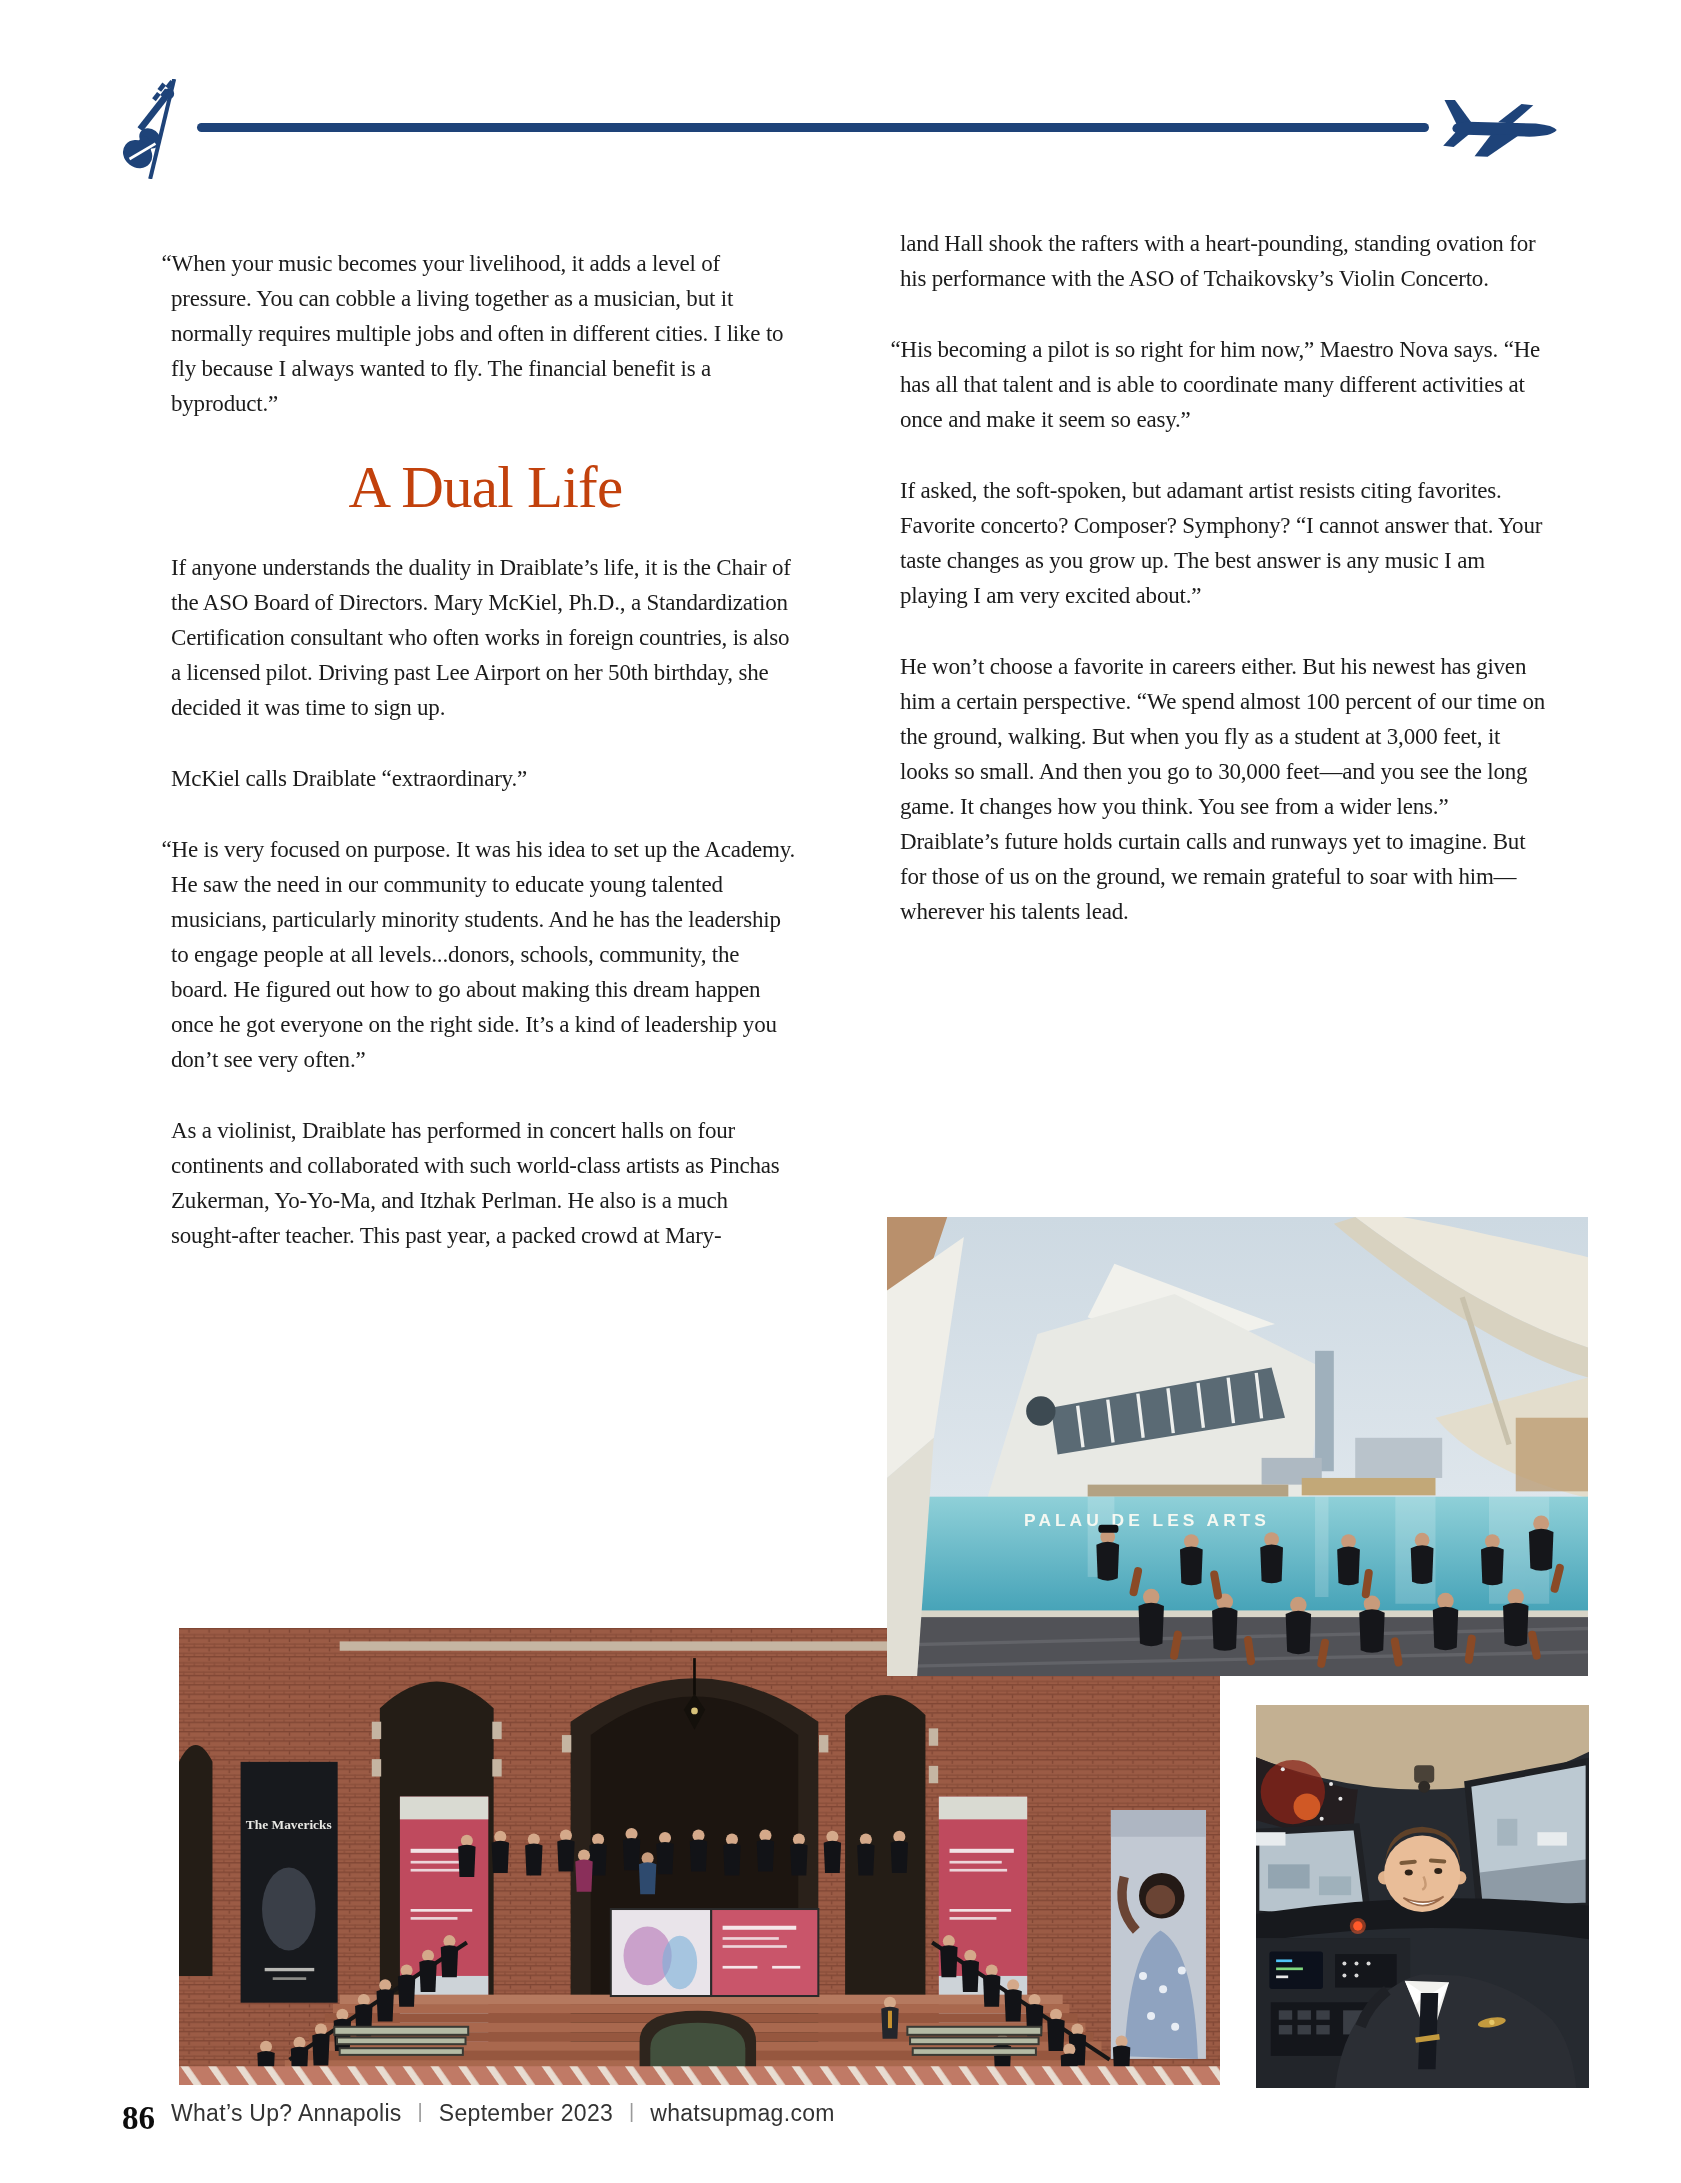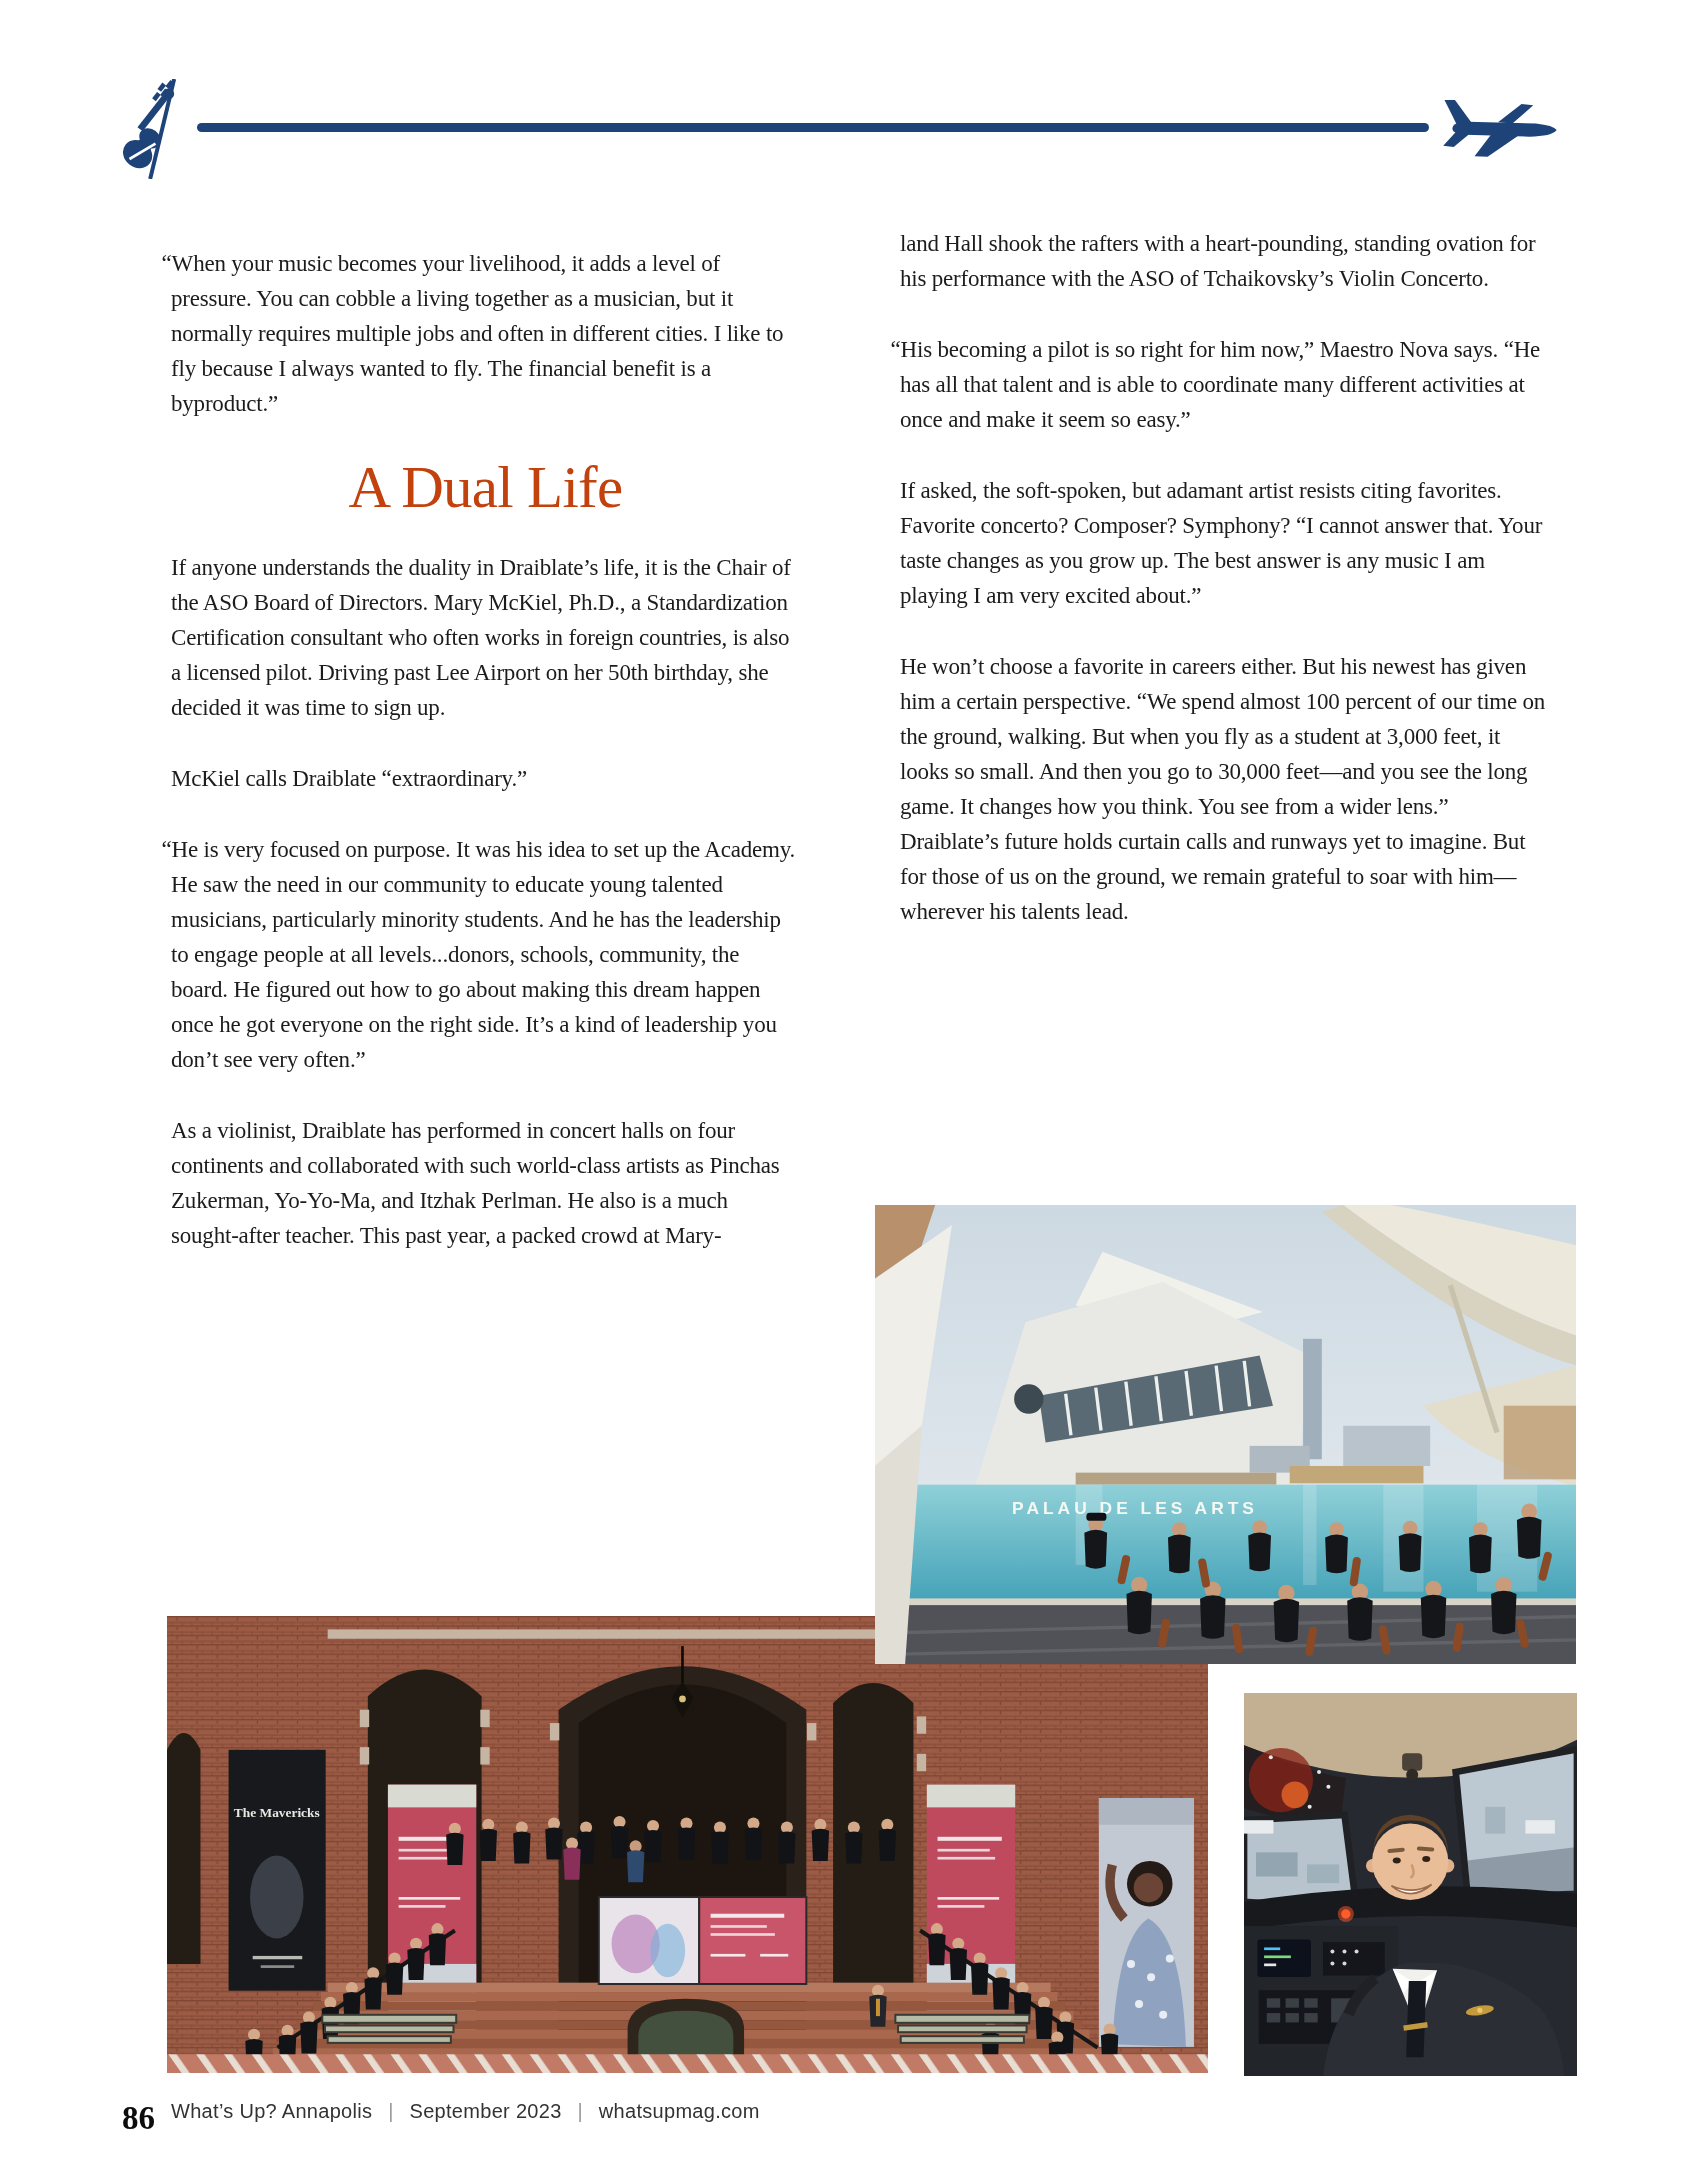--- a/index.html
+++ b/index.html
@@ -17,30 +17,30 @@
        letter-spacing:-0.2px;text-align:left;}
   .col-left{left:171px;}
   .col-right{left:900px;width:646px;}
   .col p{margin:0 0 36px 0;}
   .col p.hang{text-indent:-9.4px;margin-top:20px;}
   .section-heading{font-family:"Liberation Serif",serif;font-weight:400;color:#c2410c;
        font-size:59px;line-height:1.05;text-align:center;letter-spacing:-0.7px;
        margin:6.7px 0 31px 0;}
 
   
-  .photo{position:absolute;margin:0;padding:16px;display:block;}
+  .photo{position:absolute;margin:12px;padding:16px;display:block;}
   .photo svg{display:block;width:100%;height:100%;}
   #musicians-photo{left:859px;top:1189px;width:701px;height:459px;z-index:3;}
   #academy-photo{left:151px;top:1600px;width:1041px;height:457px;z-index:2;border-radius:26px;}
   #pilot-photo{left:1228px;top:1677px;width:333px;height:383px;z-index:3;}
 
   
   .footer{position:absolute;left:122px;top:2100px;display:flex;align-items:flex-start;gap:16px;z-index:4;}
   .page-number{font-family:"Liberation Serif",serif;font-weight:700;font-size:33px;color:#0d0d0d;}
-  .footer-item{font-family:"Liberation Sans",sans-serif;font-size:20px;color:#333333;letter-spacing:0.3px;}
+  .footer-item{font-family:"Liberation Sans",sans-serif;font-size:23px;color:#333333;letter-spacing:0.3px;}
   .footer-sep{font-family:"Liberation Sans",sans-serif;font-size:20px;color:#9a9a9a;}
 </style>
 </head>
 <body>
 
 <div class="page">
 
   <svg class="violin" viewBox="0 0 95 150" aria-hidden="true">
     <line x1="44" y1="150" x2="80" y2="0" stroke="#1e4379" stroke-width="6"></line>
     <g fill="#1e4379">

